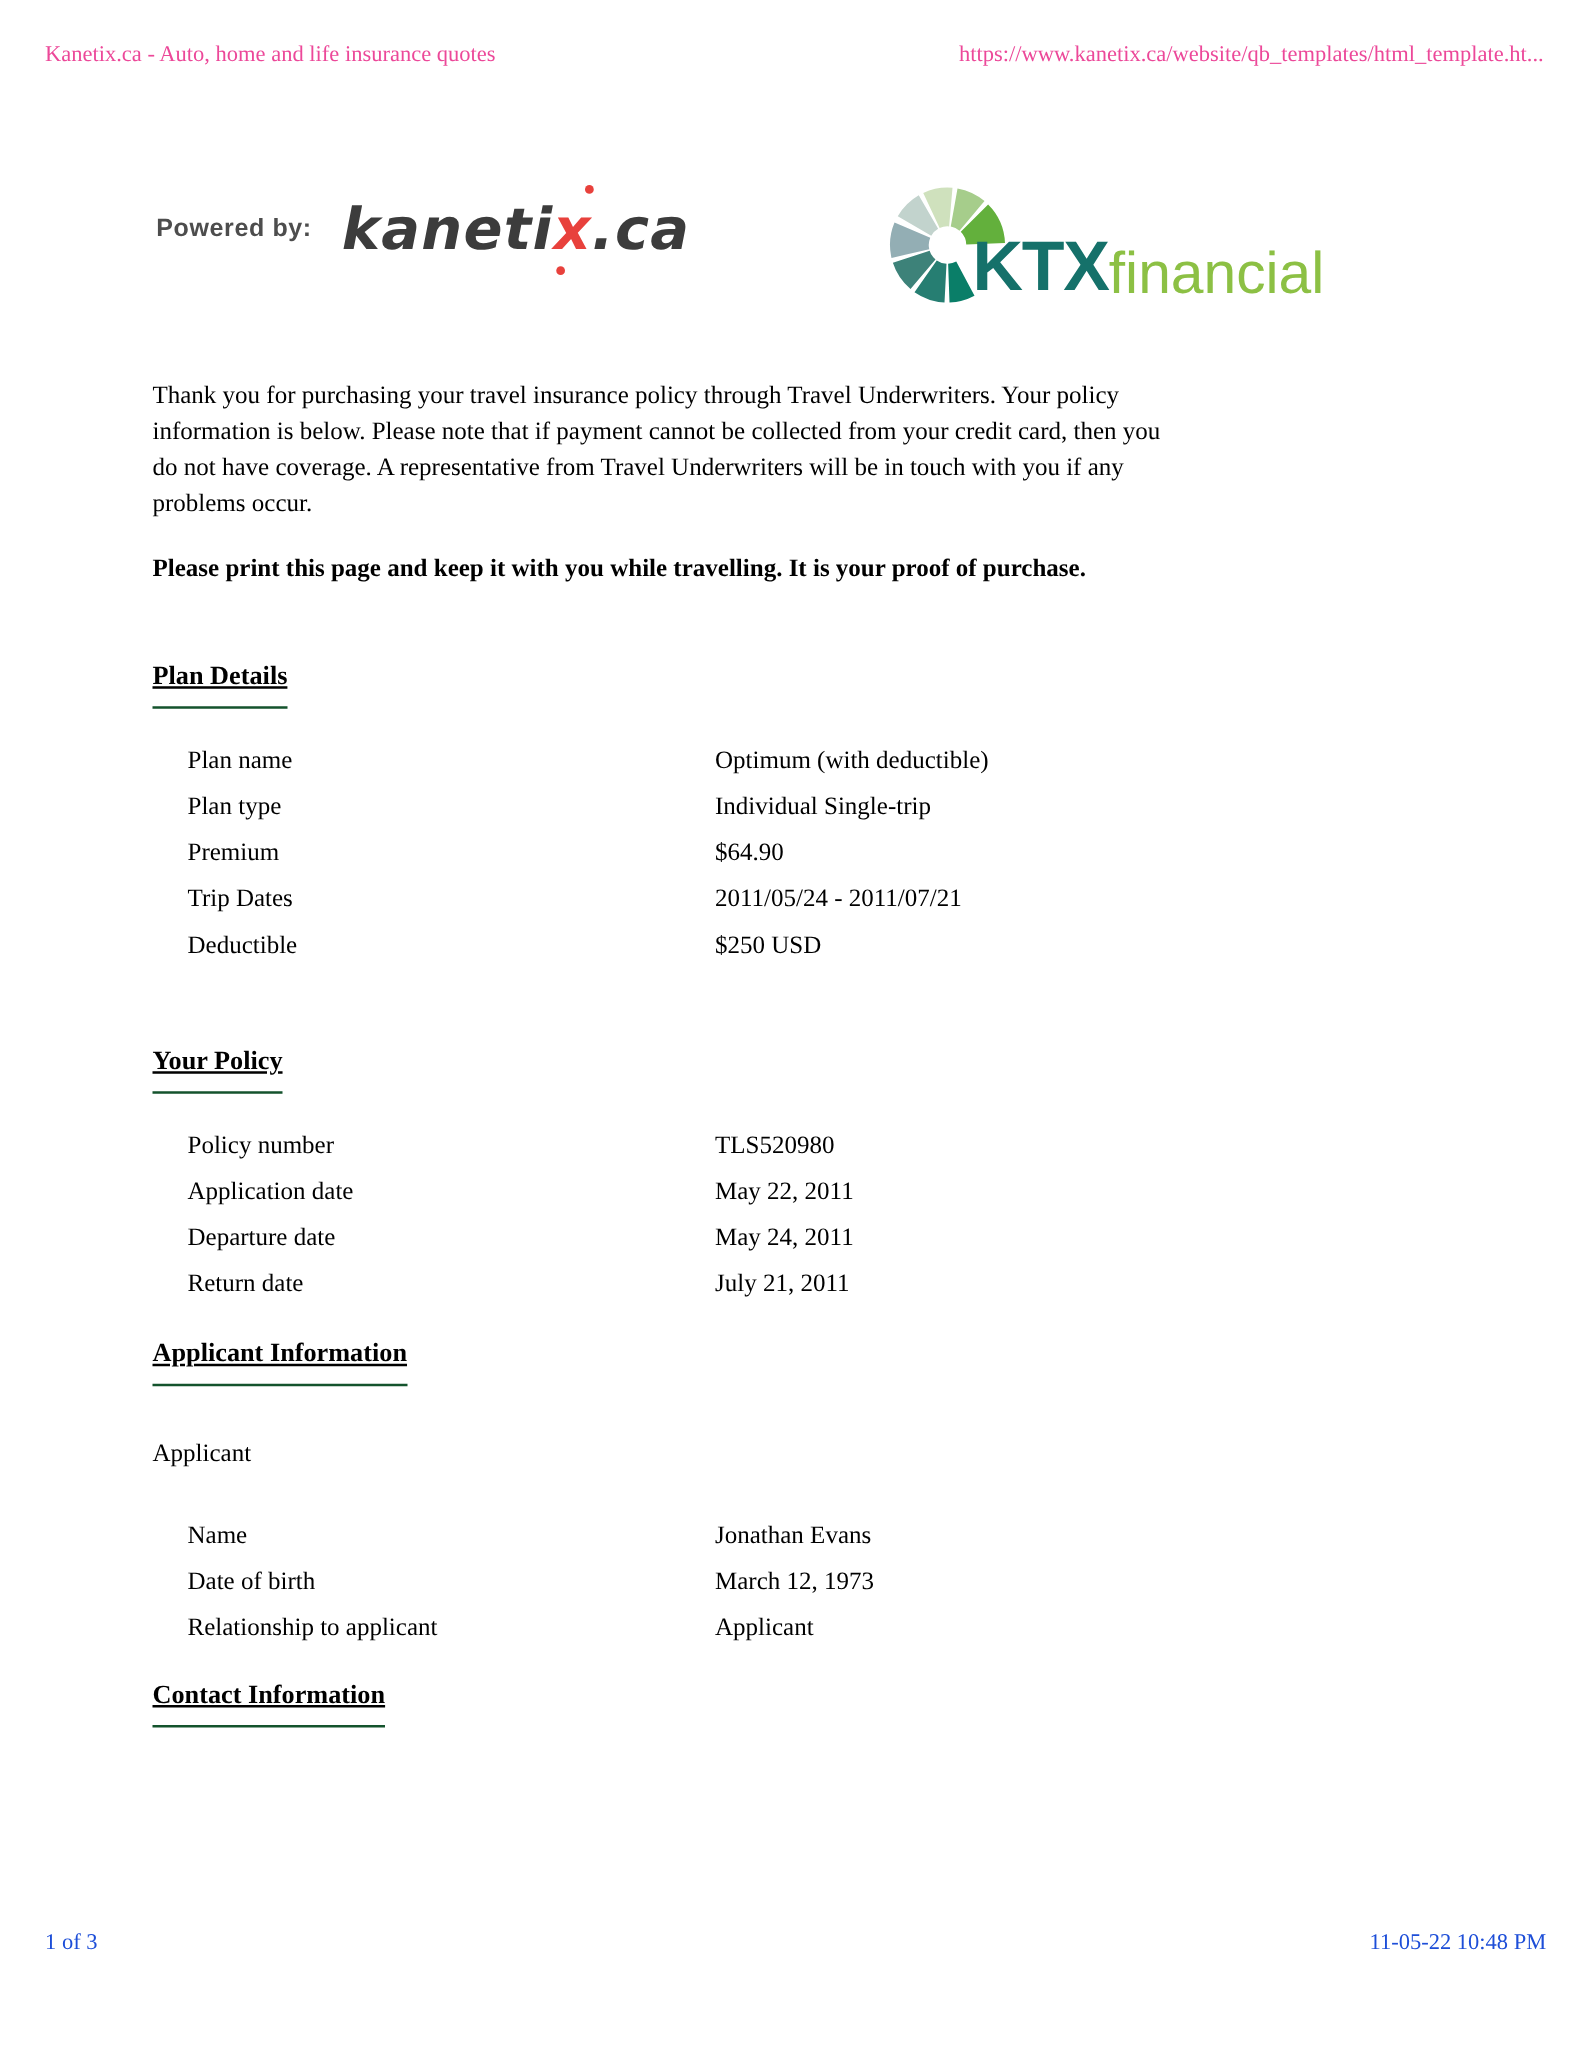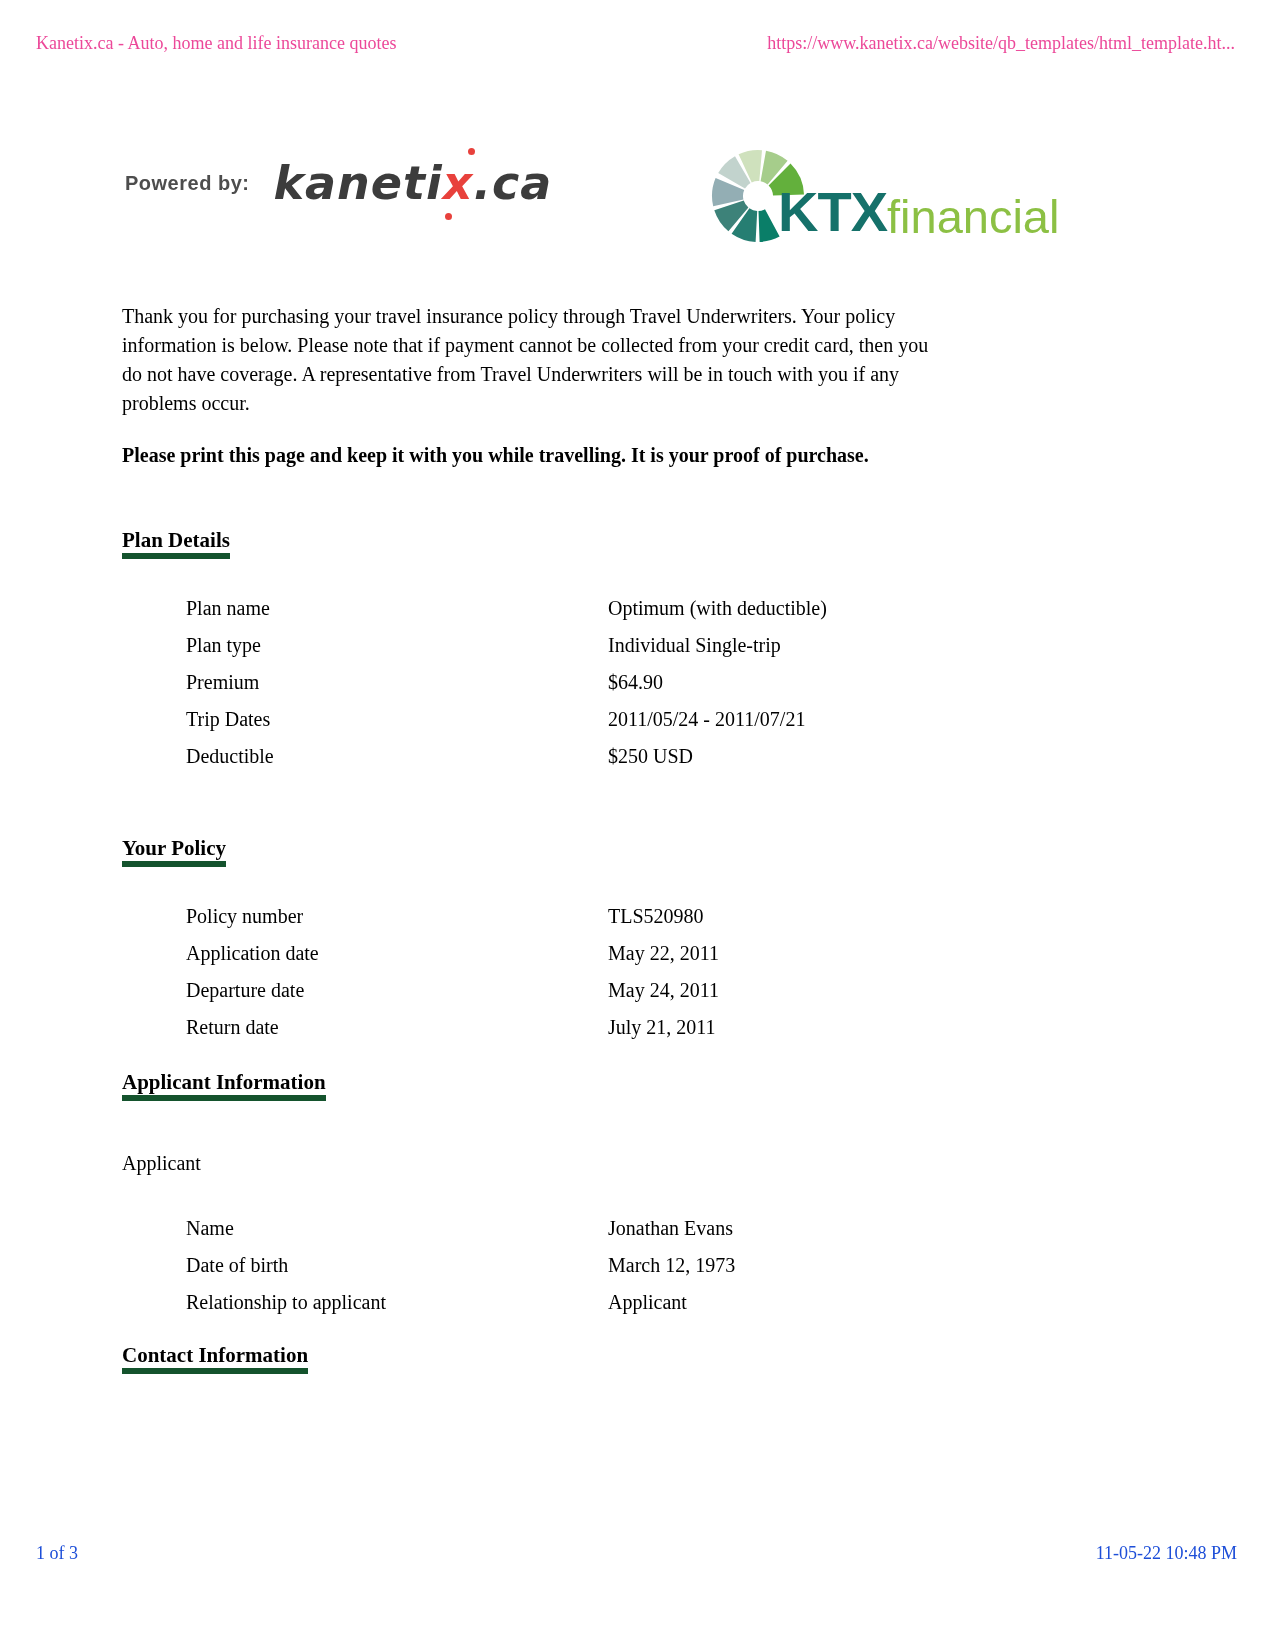--- a/index.html
+++ b/index.html
@@ -76,29 +76,29 @@
   }
   .proof-line{
     position:absolute;top:444px;left:122px;width:990px;
     font-size:20px;font-weight:bold;
   }
   .section-heading{
     position:absolute;left:122px;
     font-size:21px;font-weight:bold;
   }
   .section-heading span{
-    border-bottom:6px solid #14532d;padding-bottom:1px;
+    border-bottom:2px solid #14532d;padding-bottom:13px;text-decoration:underline;
   }
   .sub-label{
     position:absolute;left:122px;font-size:20px;
   }
   .kv-table{
     position:absolute;left:150px;
   }
-  .kv-row{display:flex;height:37px;align-items:center;font-size:20px;margin-left:36px;}
+  .kv-row{display:flex;height:37px;align-items:center;font-size:20px;}
   .kv-label{width:422px;flex:0 0 422px;}
   .kv-value{}
   a,.kv-row,.section-heading{cursor:default;}
   .links-bar a{cursor:pointer;}
 </style>
 </head>
 <body>
 
 <div class="page">
 

